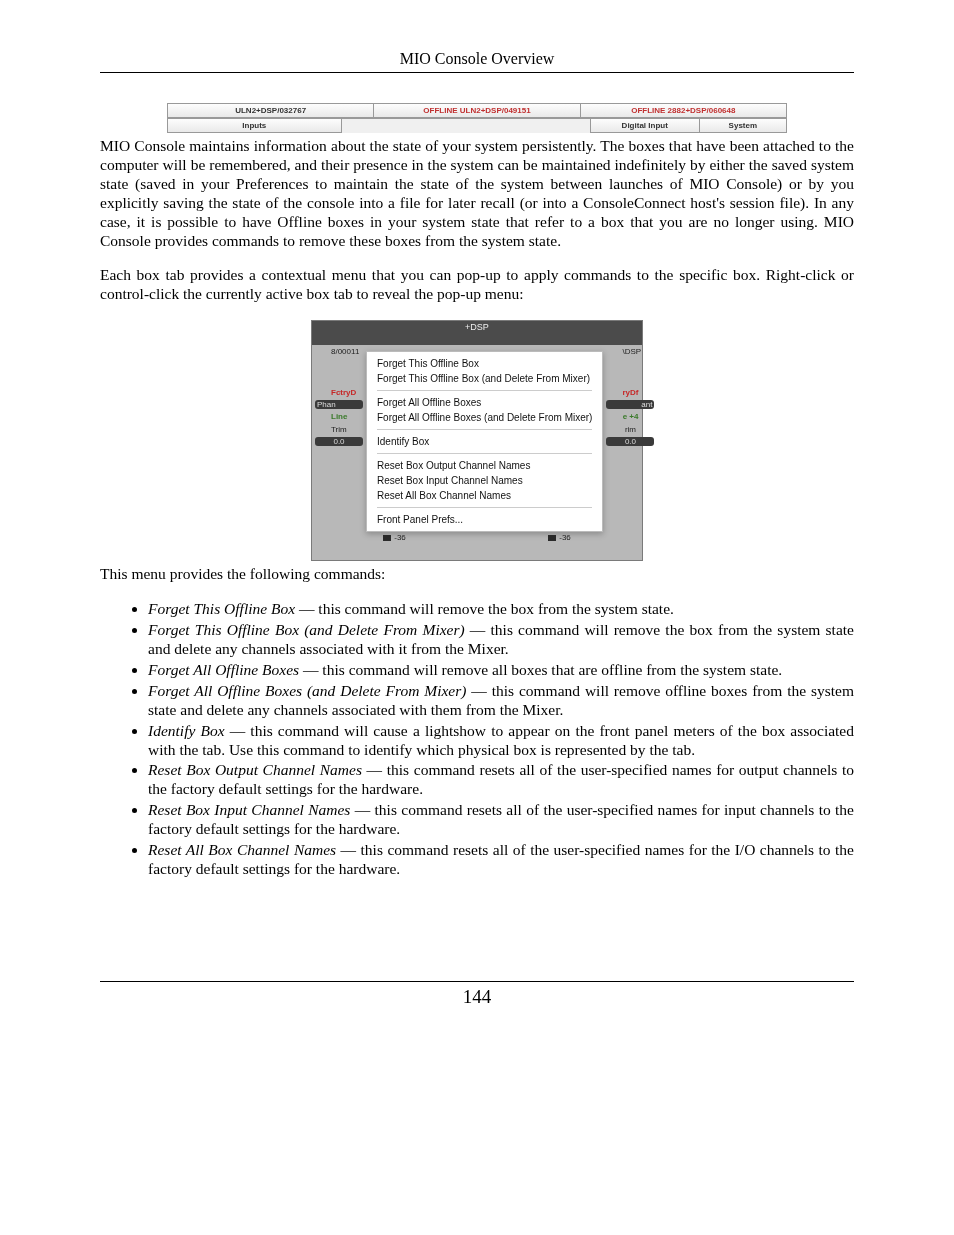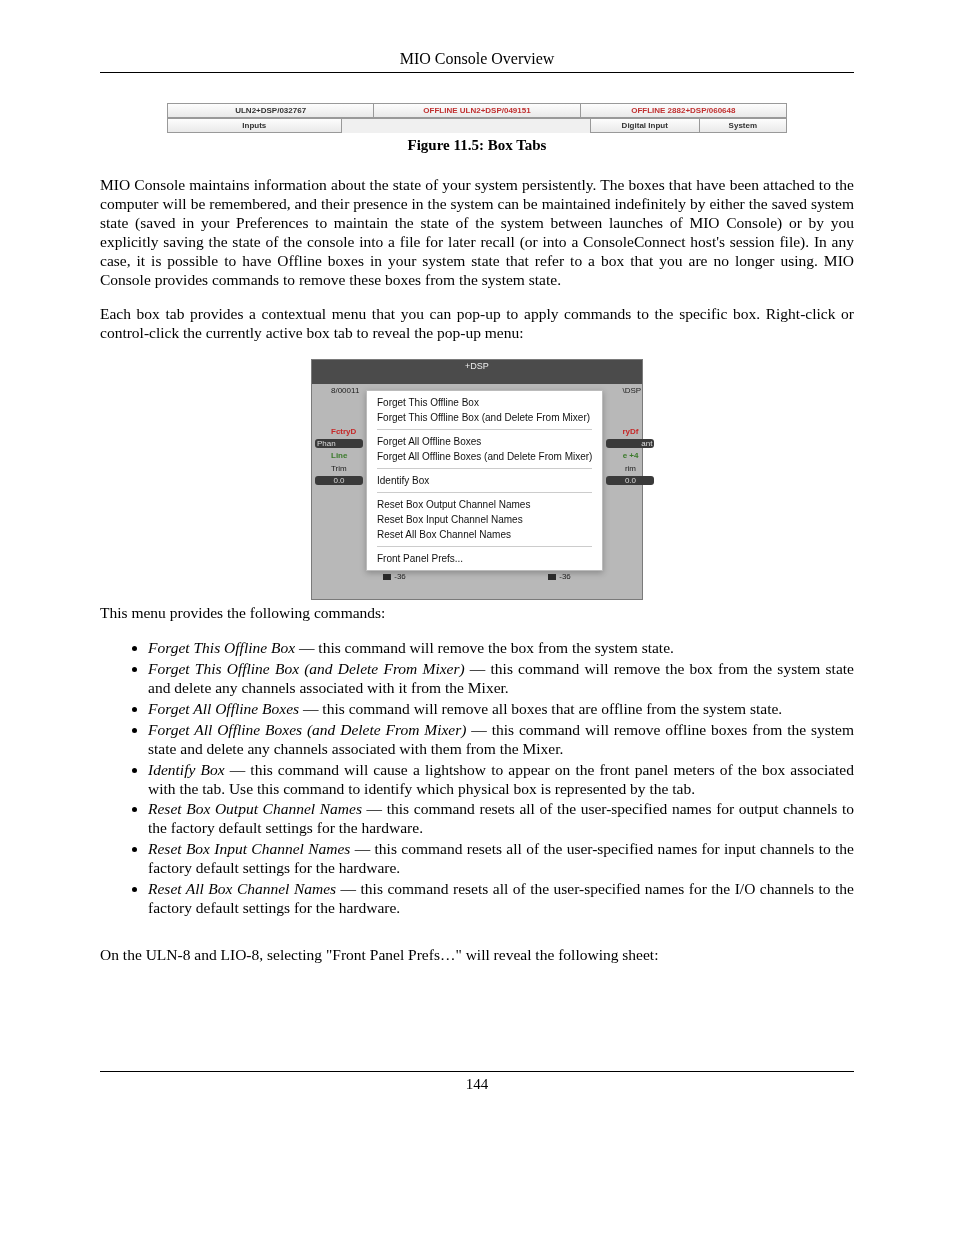--- a/index.html
+++ b/index.html
@@ -23,21 +23,21 @@
     border-top: 1.5px solid #000;
     margin: 0 0 30px 0;
   }
   .hr-bottom {
     border: none;
     border-top: 1.5px solid #000;
     margin: 30px 0 4px 0;
   }
   .page-num {
     text-align: center;
-    font-size: 15px;
+    font-size: 19px;
   }
 
   
   .boxtabs-wrap {
     margin: 0 auto 4px auto;
     width: 620px;
   }
   .tabrow {
     display: flex;
     border-top: 1px solid #999;
@@ -176,21 +176,20 @@
       <div class="tabcell offline">OFFLINE ULN2+DSP/049151</div>
       <div class="tabcell offline">OFFLINE 2882+DSP/060648</div>
     </div>
     <div class="tabrow">
       <div class="tabcell" style="flex:1.6">Inputs</div>
       <div class="tabcell" style="flex:2.3;background:#f0f0f0;border-bottom:none"></div>
       <div class="tabcell" style="flex:1.0">Digital Input</div>
       <div class="tabcell" style="flex:0.8">System</div>
     </div>
   </div>
-  <div class="figcap">Figure 11.5: Box Tabs</div>
 
   <p class="body-para">MIO Console maintains information about the state of your system persistently. The boxes that have been attached to the computer will be remembered, and their presence in the system can be maintained indefinitely by either the saved system state (saved in your Preferences to maintain the state of the system between launches of MIO Console) or by you explicitly saving the state of the console into a file for later recall (or into a ConsoleConnect host's session file). In any case, it is possible to have Offline boxes in your system state that refer to a box that you are no longer using. MIO Console provides commands to remove these boxes from the system state.</p>
   <p class="body-para">Each box tab provides a contextual menu that you can pop-up to apply commands to the specific box. Right-click or control-click the currently active box tab to reveal the pop-up menu:</p>
 
   <div class="popup-wrap">
     <div class="popup-outer">
       <div class="popup-title">+DSP</div>
       <div class="popup-body">
         <div class="popup-left">
           <div class="stub">8/00011</div>
@@ -239,20 +238,19 @@
     <li><span class="cmdname">Forget This Offline Box</span><span> — this command will remove the box from the system state.</span></li>
     <li><span class="cmdname">Forget This Offline Box (and Delete From Mixer)</span><span> — this command will remove the box from the system state and delete any channels associated with it from the Mixer.</span></li>
     <li><span class="cmdname">Forget All Offline Boxes</span><span> — this command will remove all boxes that are offline from the system state.</span></li>
     <li><span class="cmdname">Forget All Offline Boxes (and Delete From Mixer)</span><span> — this command will remove offline boxes from the system state and delete any channels associated with them from the Mixer.</span></li>
     <li><span class="cmdname">Identify Box</span><span> — this command will cause a lightshow to appear on the front panel meters of the box associated with the tab. Use this command to identify which physical box is represented by the tab.</span></li>
     <li><span class="cmdname">Reset Box Output Channel Names</span><span> — this command resets all of the user-specified names for output channels to the factory default settings for the hardware.</span></li>
     <li><span class="cmdname">Reset Box Input Channel Names</span><span> — this command resets all of the user-specified names for input channels to the factory default settings for the hardware.</span></li>
     <li><span class="cmdname">Reset All Box Channel Names</span><span> — this command resets all of the user-specified names for the I/O channels to the factory default settings for the hardware.</span></li>
   </ul>
 
-  <p class="body-para" style="margin-top:28px;text-align:left">On the ULN-8 and LIO-8, selecting "Front Panel Prefs…" will reveal the following sheet:</p>
 
   <div style="height:60px"></div>
 
   <hr class="hr-bottom">
   <div class="page-num">144</div>
 
 </div>
 
 </body></html>

